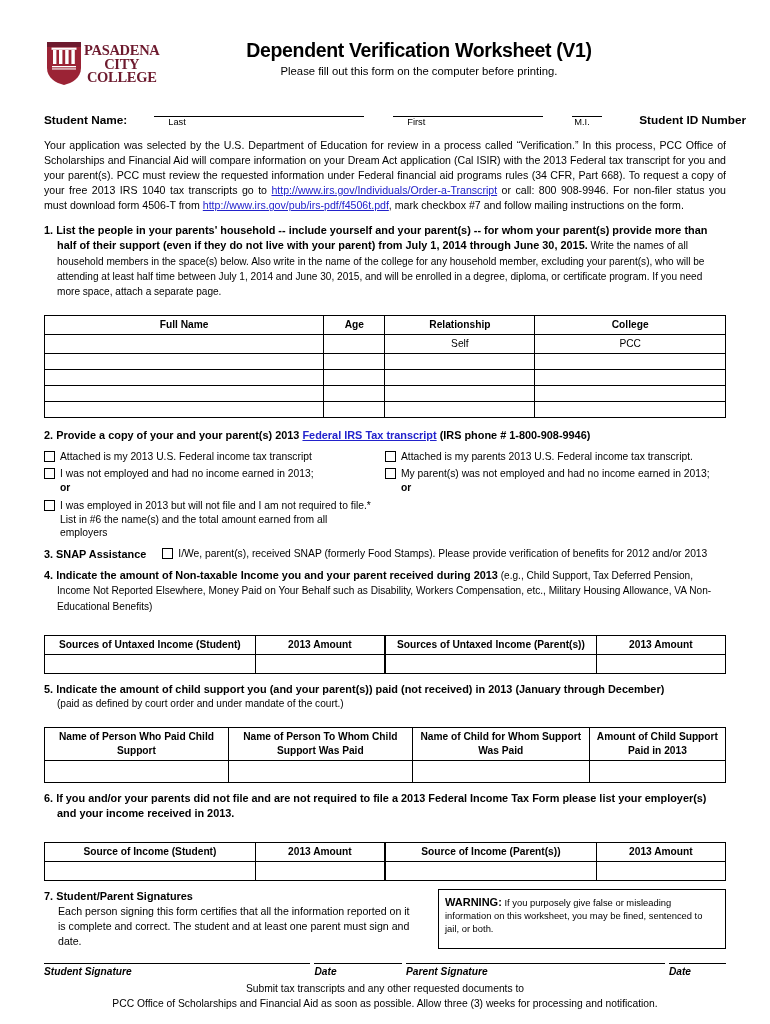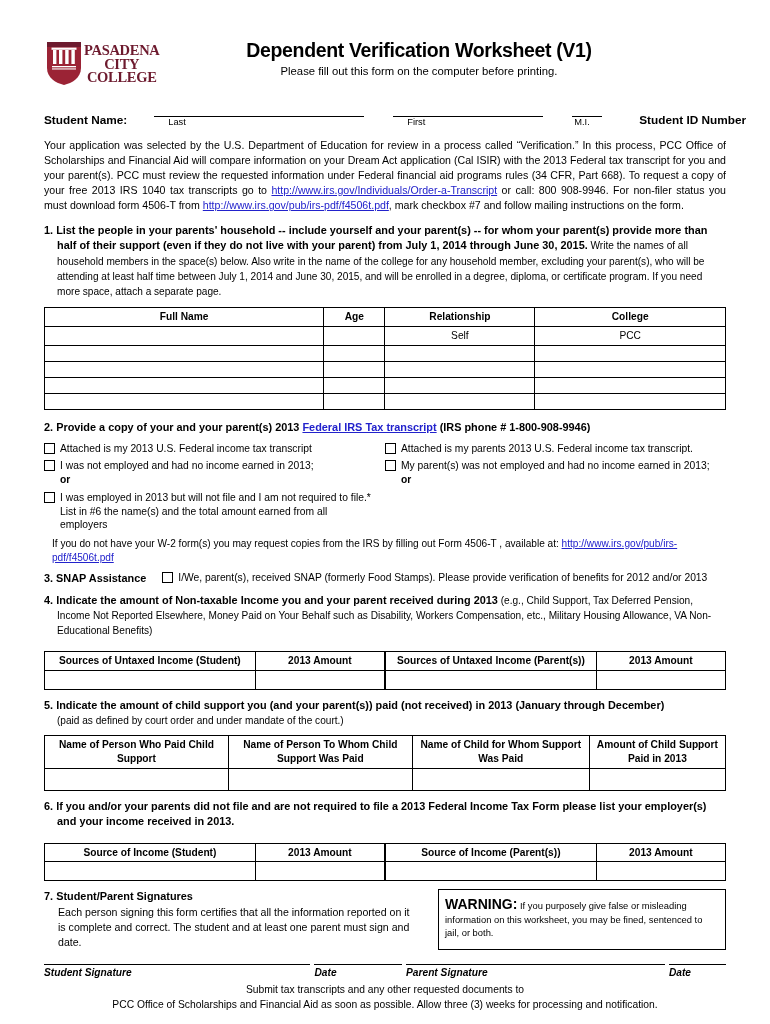--- a/index.html
+++ b/index.html
@@ -49,21 +49,21 @@
   a.lnk { color: #2222cc; text-decoration: underline; }
 
   
   .sec { margin-top: 10px; font-size: 10.6px; line-height: 1.36; }
   .sec-head { font-weight: bold; font-size: 10.9px; line-height: 1.4; }
   .hang { padding-left: 13px; text-indent: -13px; }
   .hang2 { padding-left: 13px; }
   .body-sm { font-weight: normal; font-size: 10.1px; line-height: 1.36; }
 
   
-  table.grid { border-collapse: collapse; width: 100%; margin-top: 8px; }
+  table.grid { border-collapse: collapse; width: 100%; margin-top: 16px; }
   table.grid th, table.grid td {
     border: 1.1px solid #000; font-size: 10.2px; text-align: center;
     padding: 2px 3px;
   }
   table.grid th { font-weight: bold; height: 16px; }
   table.grid td { height: 16px; font-weight: normal; }
   .hh-row td { height: 16px; }
 
   
   .cbrow { display: flex; align-items: flex-start; margin-top: 4px; }
@@ -79,21 +79,21 @@
   .note { font-size: 10.1px; margin-top: 5px; padding-left: 8px; }
 
   
   .pairtables { display: flex; margin-top: 5px; }
   .pairtables > div { flex: 1; }
 
   
   .sig-area { display:flex; margin-top: 6px; }
   .sig-left { flex: 1; padding-right: 18px; }
   .warnbox { width: 288px; border: 1.2px solid #000; padding: 5px 6px; font-size: 9.4px; line-height: 1.35; }
-  .warnbox b { font-size: 14px; }
+  .warnbox b { font-size: 11px; }
 
   .siglines { display:flex; margin-top: 14px; }
   .sigl { border-top: 1.2px solid #000; padding-top: 1px; font-style: italic; font-weight: bold; font-size: 10.2px; }
   .sl1 { width: 280px; }
   .sl2 { width: 92px; margin-left: 4px; }
   .sl3 { width: 272px; margin-left: 4px; }
   .sl4b { width: 60px; margin-left: 4px; border-top: 1.2px solid #000; padding-top:1px; font-style: italic; font-weight: bold; font-size: 10.2px;}
 
   .center-block { text-align: center; font-size: 10.3px; line-height: 1.45; margin-top: 3px; }
 </style>
@@ -238,23 +238,20 @@
           <span class="cbtext">Attached is my parents 2013 U.S. Federal income tax transcript.</span>
         </div>
         <div class="cbrow">
           <span class="cb"></span>
           <span class="cbtext">My parent(s) was not employed and had no income earned in 2013;</span>
         </div>
         <div class="or">or</div>
       </div>
     </div>
 
-    <div class="note">
-      <span>If you do not have your W-2 form(s) you may request copies from the IRS by filling out Form 4506-T , available at:  </span><a class="lnk" href="#">http://www.irs.gov/pub/irs-pdf/f4506t.pdf</a>
-    </div>
   </div>
 
   <div class="sec" style="margin-top:7px">
     <div style="display:flex;align-items:flex-start">
       <span class="sec-head" style="white-space:nowrap">3.</span>
       <span class="sec-head" style="white-space:nowrap;padding-left:3px">SNAP Assistance</span>
       <span class="cb" style="margin-left:16px"></span>
       <span class="cbtext">I/We, parent(s), received SNAP (formerly Food Stamps). Please provide verification of benefits for 2012 and/or 2013</span>
     </div>
   </div>

